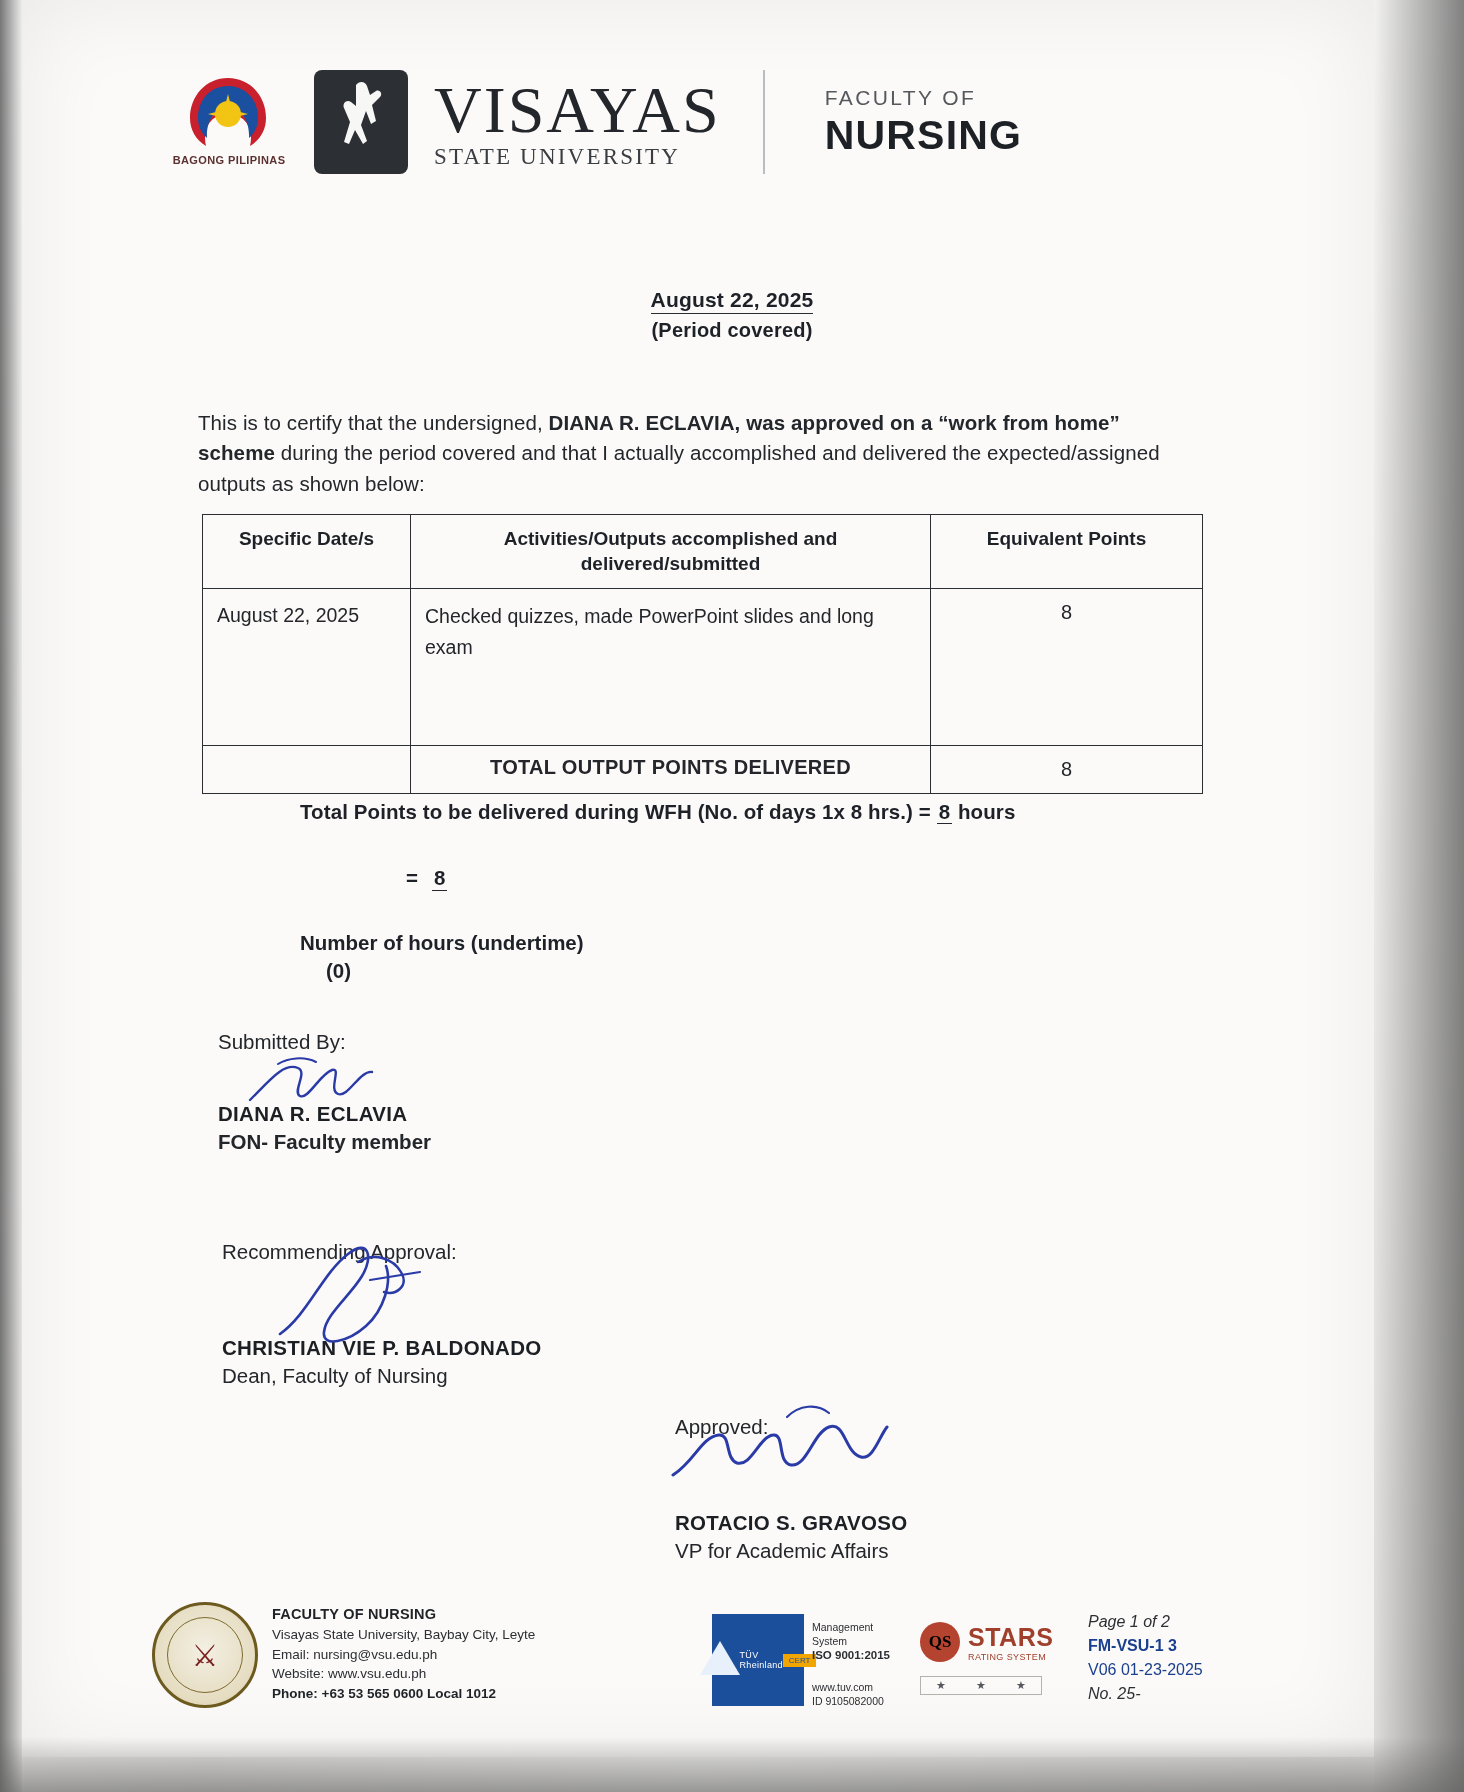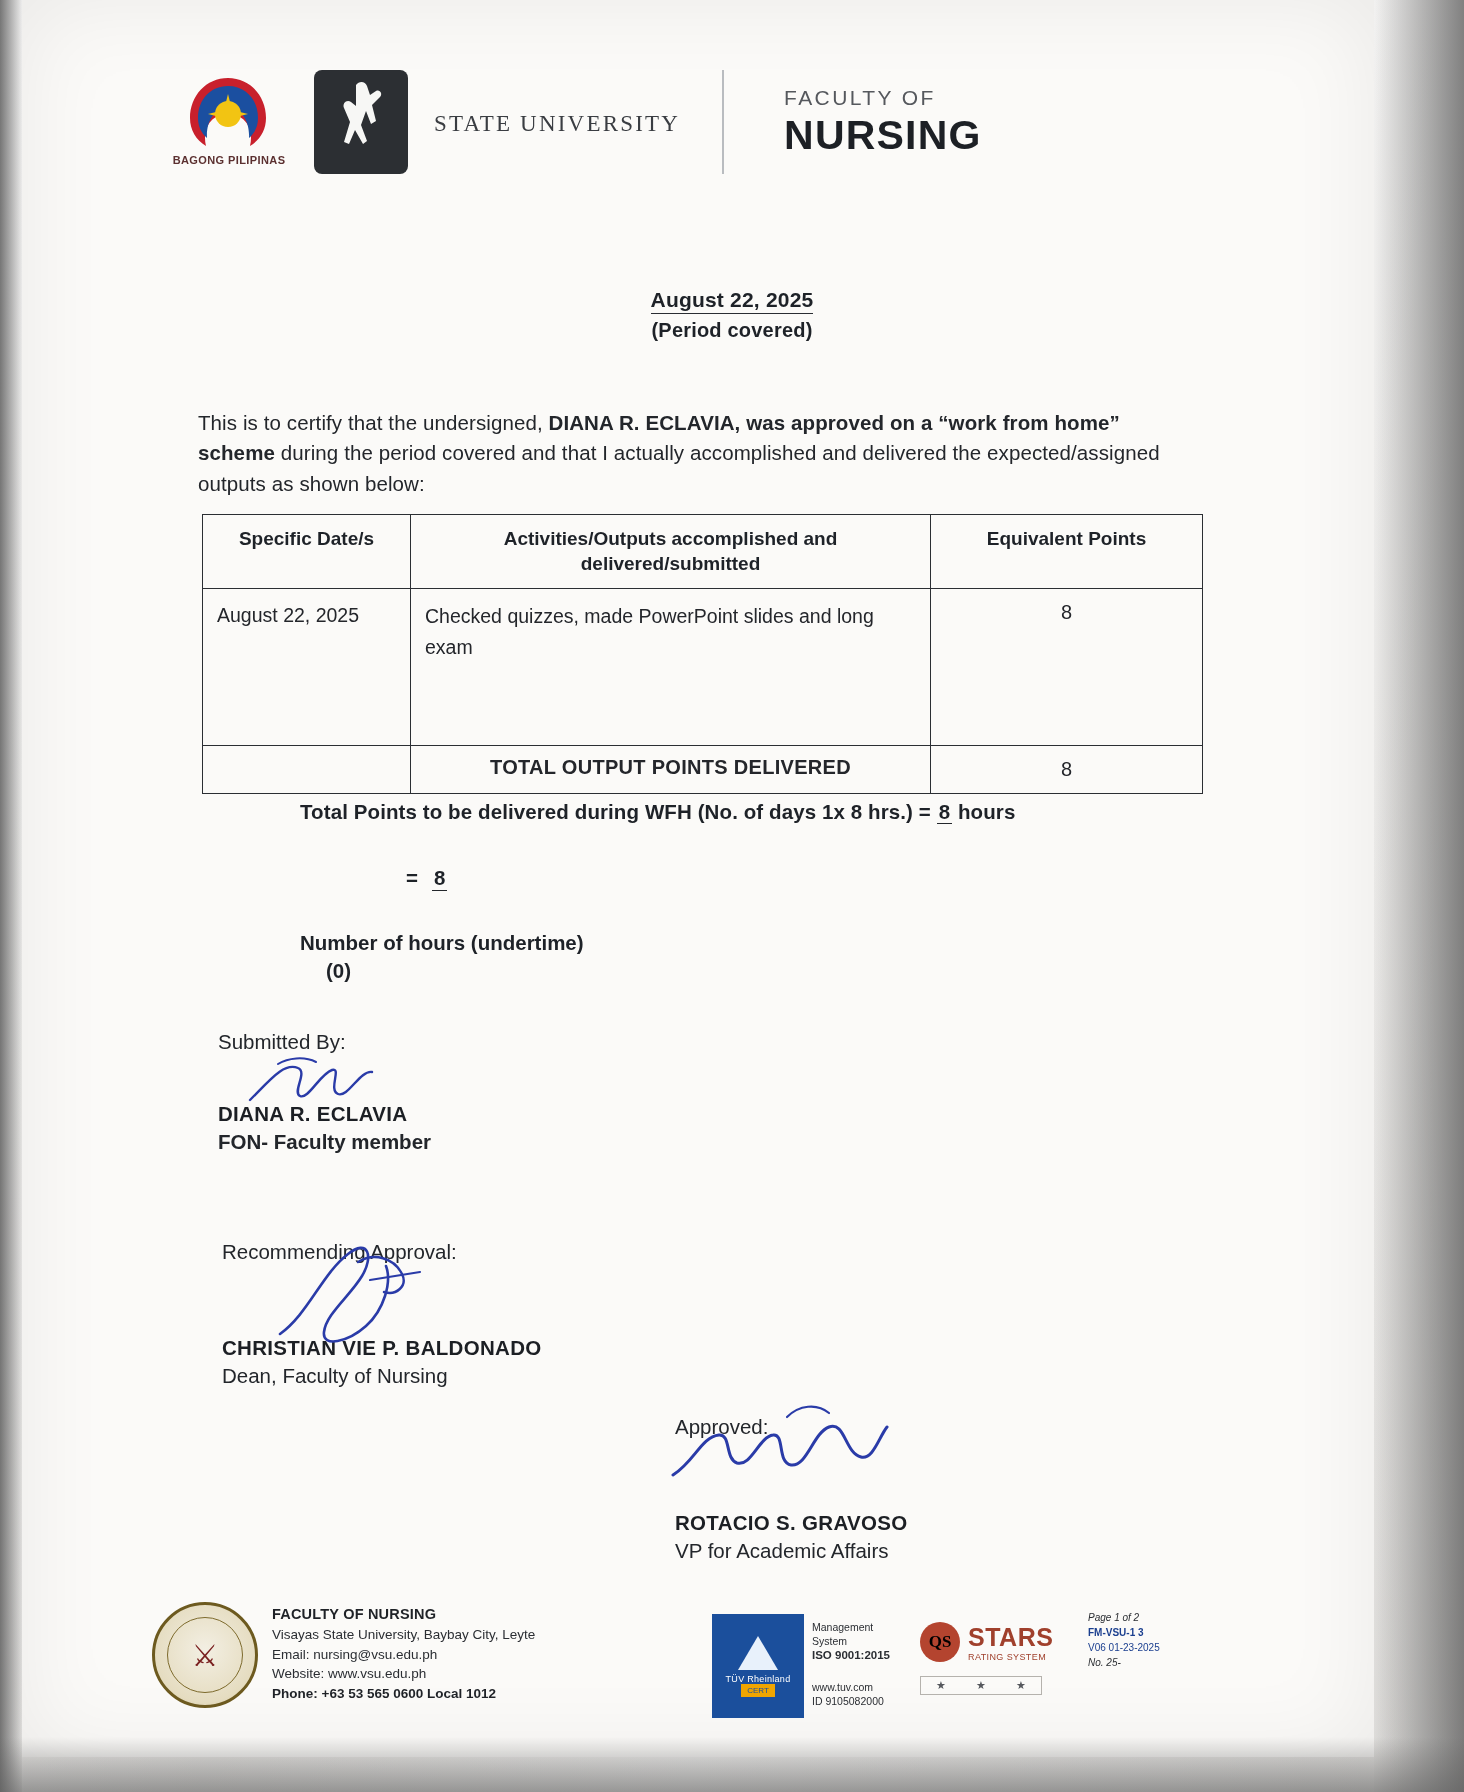--- a/index.html
+++ b/index.html
@@ -200,23 +200,23 @@
     display: flex; align-items: center; justify-content: center;
     color: #7a2020; font-size: 30px;
   }
   .fnote {
     position: absolute; left: 272px; top: 14px; line-height: 1.45;
   }
   .fnote .t1 { font-size: 14.5px; font-weight: bold; color: #1f2227; letter-spacing: .2px; }
   .fnote .t2 { font-size: 13.5px; color: #2b2e33; }
   .fnote .t3 { font-size: 13.5px; font-weight: bold; color: #1f2227; }
   .cert-tuv {
-    position: absolute; left: 712px; top: 24px; width: 92px; height: 104px;
+    position: absolute; left: 712px; top: 24px; width: 92px; height: 92px;
     background: #1b4f9c; color: #fff;
-    display: flex; flex-direction: column; align-items: center; justify-content: center;
+    display: flex; align-items: center; justify-content: center;
   }
   .cert-tuv .tri {
     width: 0; height: 0; border-left: 20px solid transparent; border-right: 20px solid transparent;
     border-bottom: 34px solid #e8f1fb; margin-bottom: 4px;
   }
   .cert-tuv .lbl { font-size: 9px; letter-spacing: .3px; }
   .cert-tuv .bar { font-size: 8px; background:#f0a500; color:#1b4f9c; padding:2px 6px; }
   .iso-text {
     position: absolute; left: 812px; top: 30px; line-height: 1.35;
   }
@@ -233,21 +233,21 @@
   .qs .stars { font-size: 25px; font-weight: bold; color: #a0402c; letter-spacing: .5px; }
   .qs .sub { font-size: 9px; color: #a0402c; letter-spacing: .4px; }
   .qs-stars-row {
     position: absolute; left: 920px; top: 86px; width: 120px;
     border: 1px solid #b5b2ad; font-size: 11px; color: #55585d;
     display: flex; justify-content: space-around; padding: 2px 0;
   }
   .pageinfo {
     position: absolute; left: 1088px; top: 20px; line-height: 1.5;
   }
-  .pageinfo div { font-size: 10px; color: #2b2e33; }
+  .pageinfo div { font-size: 16px; color: #2b2e33; }
   .pageinfo .it { font-style: italic; }
   .pageinfo .bl { font-weight: bold; color: #1b3f8f; }
 </style>
 </head>
 <body>
 
 <div class="page">
   <div class="sheet"></div>
   <div class="content">
 
@@ -264,20 +264,21 @@
         <div class="ph-caption">BAGONG PILIPINAS</div>
       </div>
 
       <div class="vsu-mark">
         <svg class="figure" width="70" height="86" viewBox="0 0 70 86">
           <path d="M30 6 c3 -4 9 -4 11 1 l3 9 6 -4 c4 -2 7 3 4 6 l-8 8 4 16 -5 3 -5 -13 -5 14 6 16 -4 3 -8 -14 -6 14 -5 -2 6 -20 -6 -14 c-2 -5 3 -9 7 -6 l5 4 z" fill="#f7f7f5"></path>
         </svg>
       </div>
 
       <div class="wordmark">
+        <div class="visayas">VISAYAS</div>
         <div class="statesub">STATE UNIVERSITY</div>
       </div>
 
       <div class="divider-v"></div>
 
       <div class="faculty-block">
         <div class="faculty-of">FACULTY OF</div>
         <div class="nursing">NURSING</div>
       </div>
     </div>

